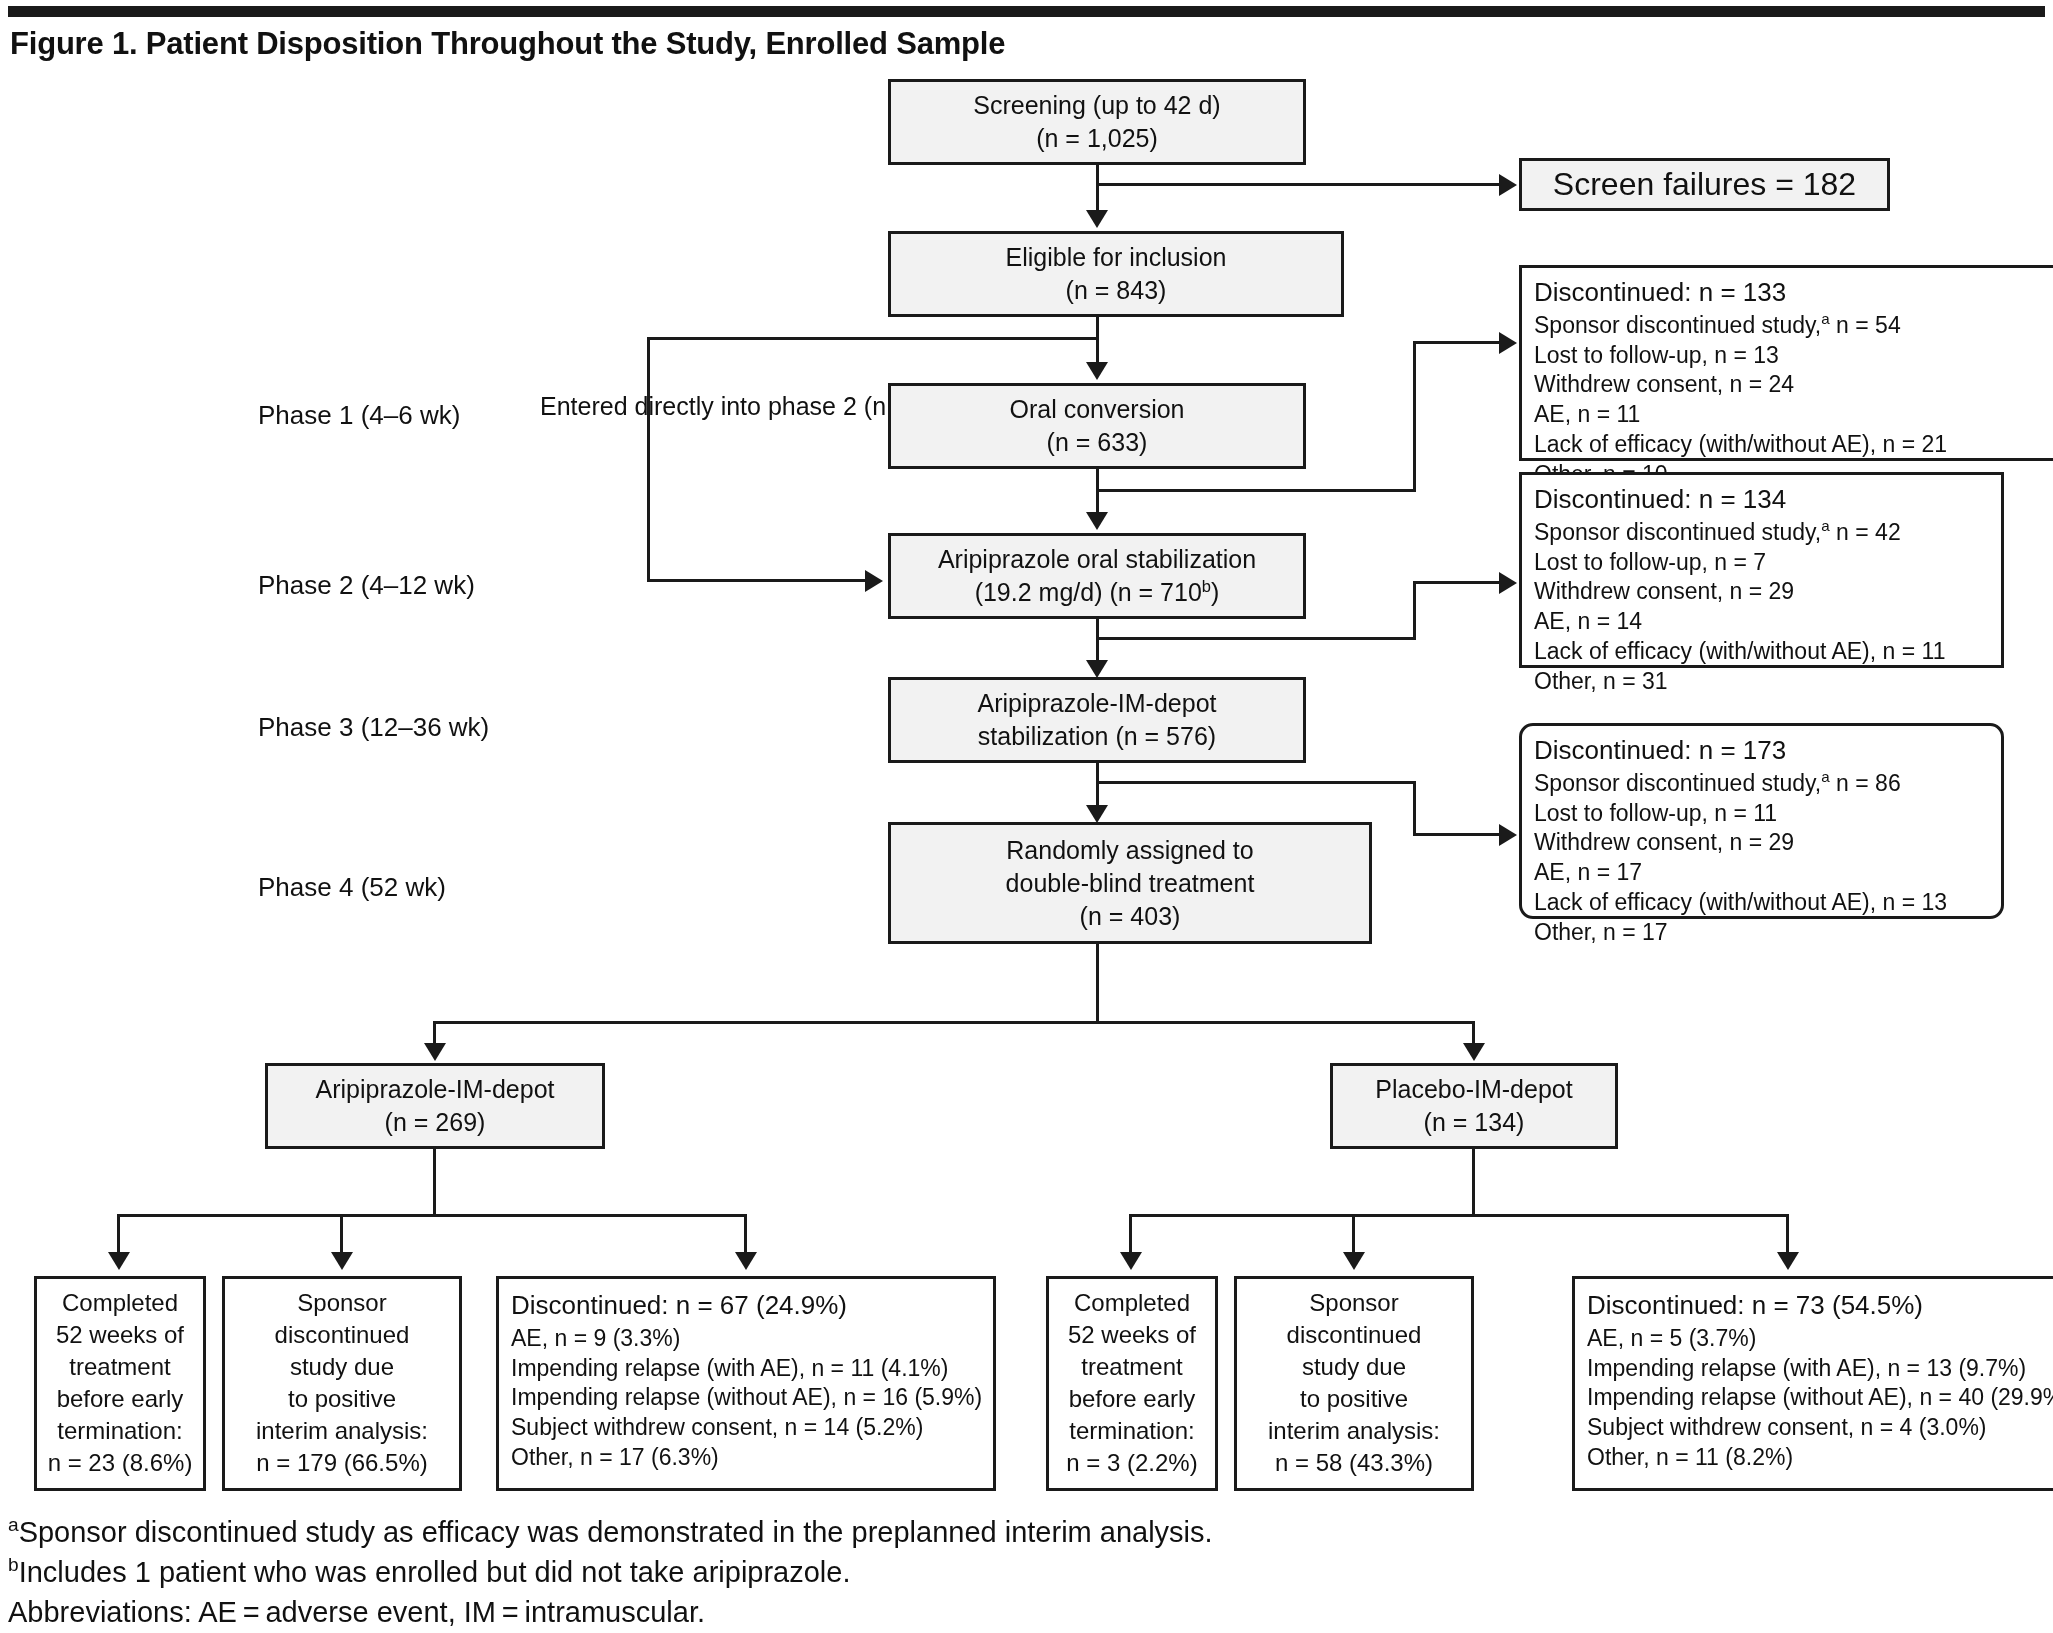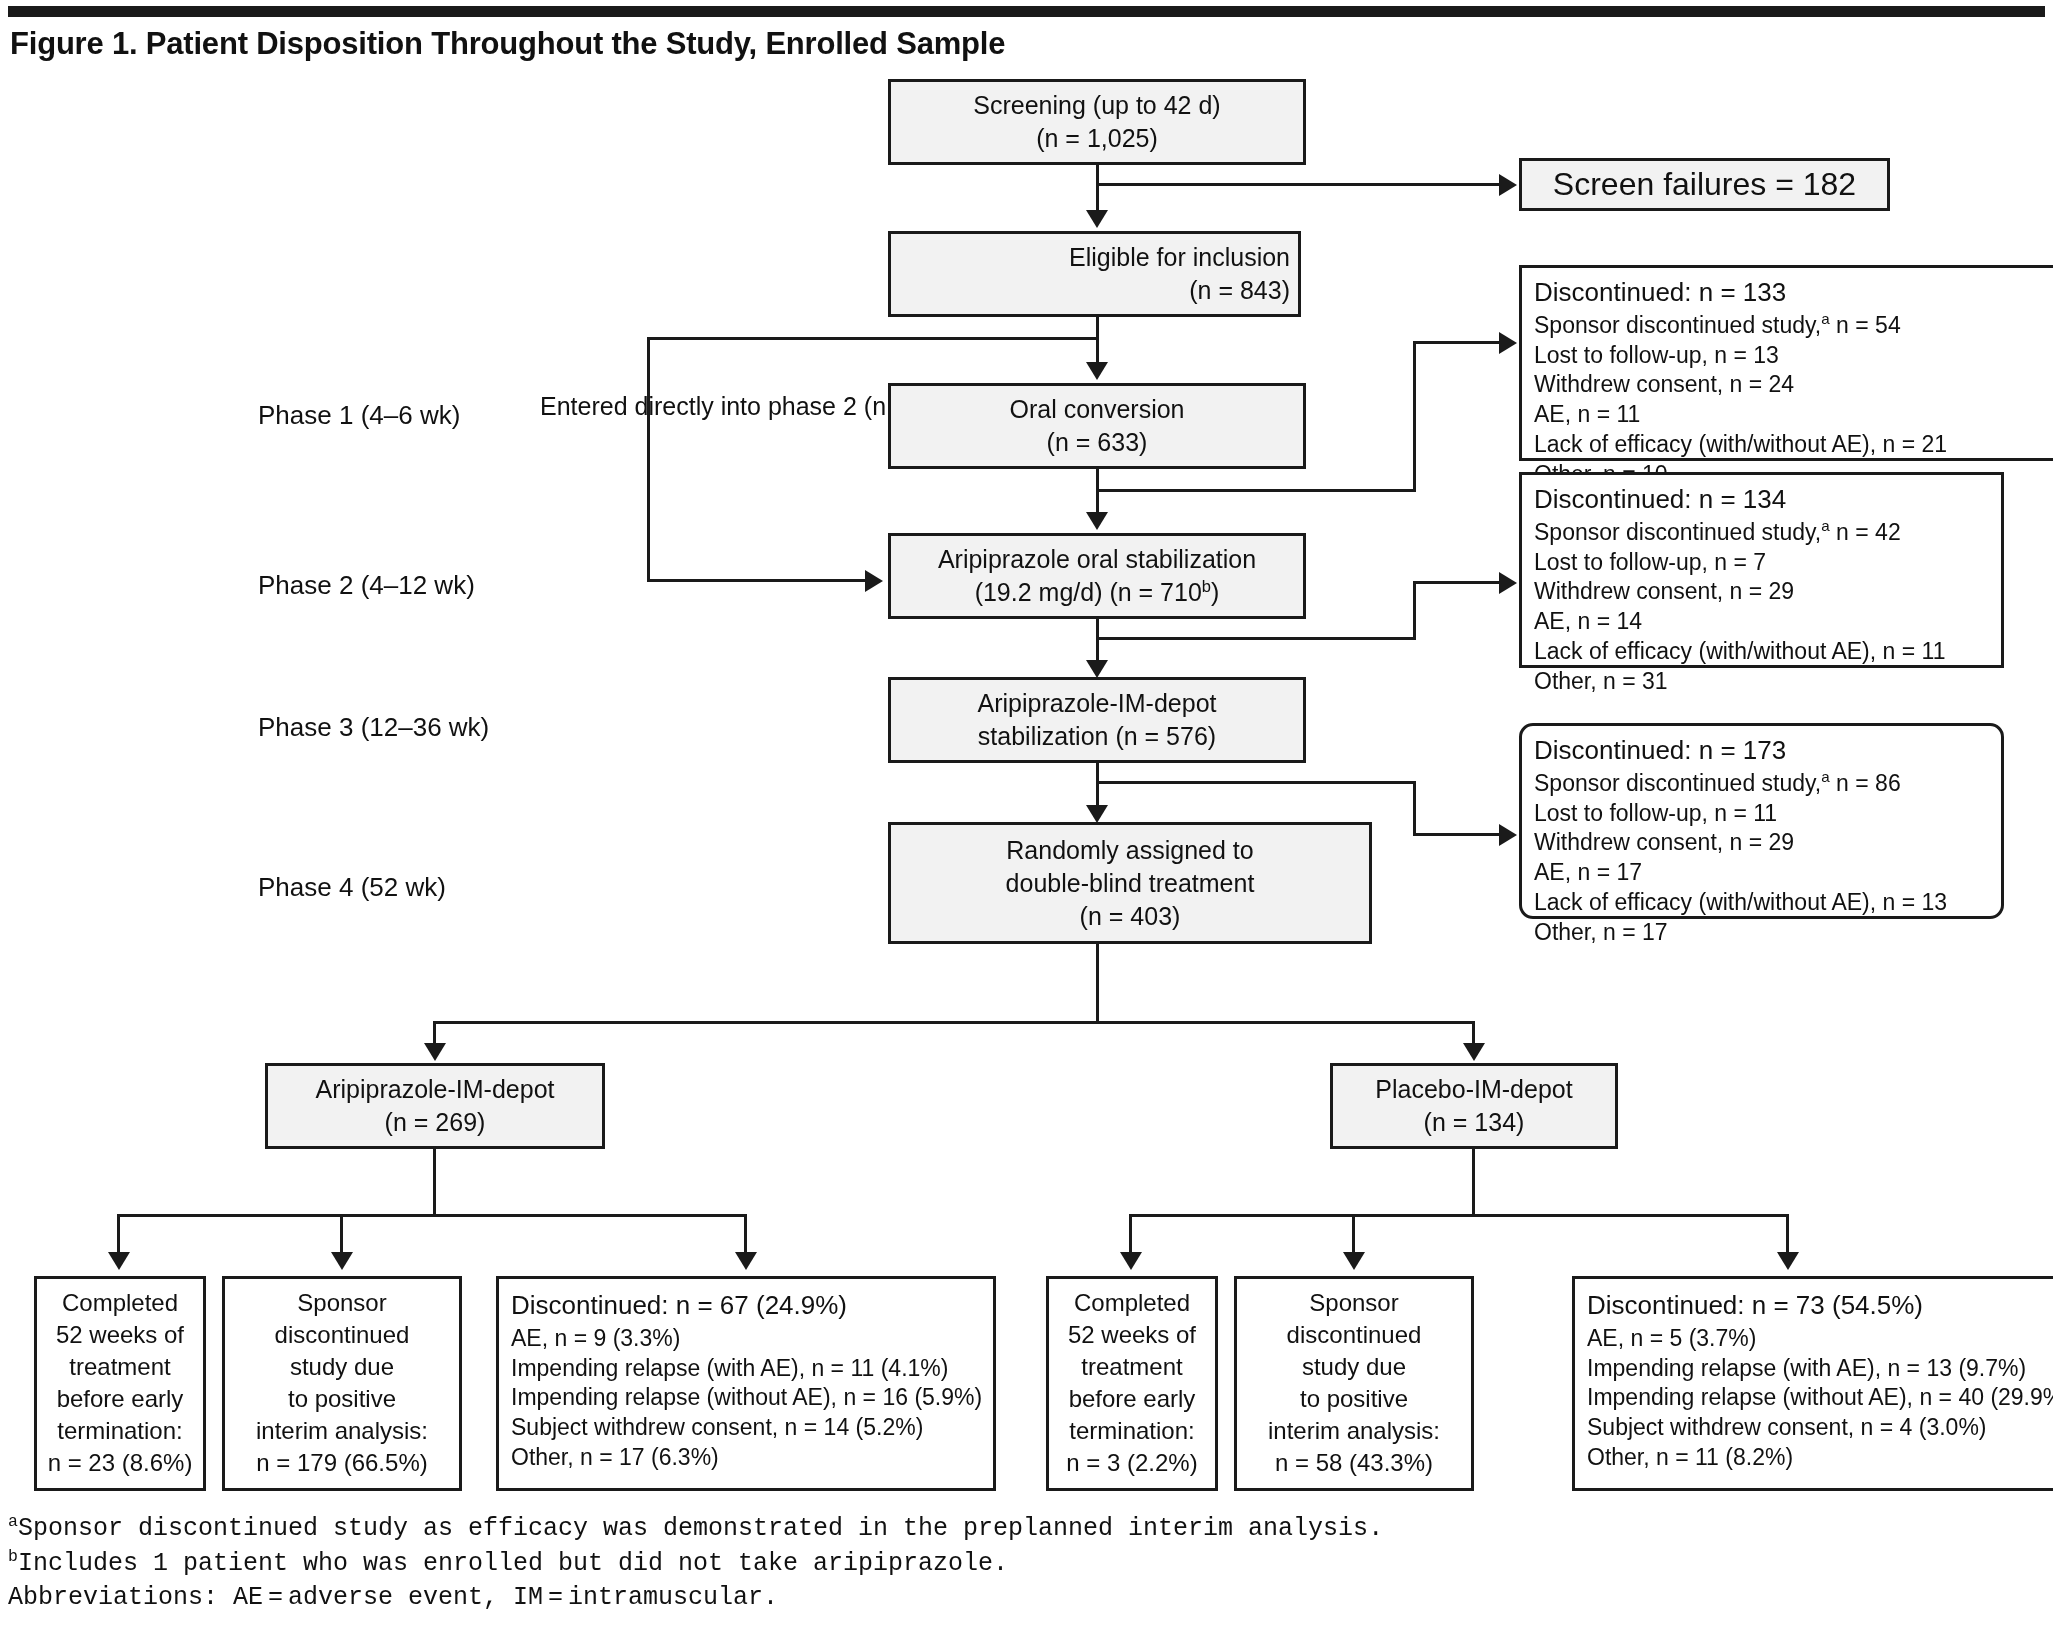--- a/index.html
+++ b/index.html
@@ -82,22 +82,22 @@
   .arrow-right {
     position:absolute; width:0; height:0;
     border-top:11px solid transparent;
     border-bottom:11px solid transparent;
     border-left:18px solid #1a1a1a;
   }
 
   
   .footnotes {
     position:absolute; left:8px; top:1512px; width:1600px;
-    font-family:Liberation Mono, monospace;
-    font-size:25px; line-height:1.38;
+    font-family:Liberation Sans, sans-serif;
+    font-size:29px; line-height:1.38;
   }
   .footnotes div { white-space:nowrap; }
   sup { font-size:0.66em; vertical-align:super; line-height:0; }
 </style>
 </head>
 <body>
 
 <div class="top-rule"></div>
 <div class="fig-title">Figure 1. Patient Disposition Throughout the Study, Enrolled Sample</div>
 
@@ -110,21 +110,21 @@
   <span class="ln">Entered directly</span>
   <span class="ln">into phase 2</span>
   <span class="ln">(n = 210)</span>
 </div>
 
 <div class="box" style="left:888px; top:79px; width:418px; height:86px;">
   <span class="ln">Screening (up to 42 d)</span>
   <span class="ln">(n = 1,025)</span>
 </div>
 
-<div class="box" style="left:888px; top:231px; width:413px; height:86px;align-items:flex-end;">
+<div class="box" style="left:888px; top:231px; width:456px; height:86px;">
   <span class="ln">Eligible for inclusion</span>
   <span class="ln">(n = 843)</span>
 </div>
 
 <div class="box" style="left:888px; top:383px; width:418px; height:86px;">
   <span class="ln">Oral conversion</span>
   <span class="ln">(n = 633)</span>
 </div>
 
 <div class="box" style="left:888px; top:533px; width:418px; height:86px;">

